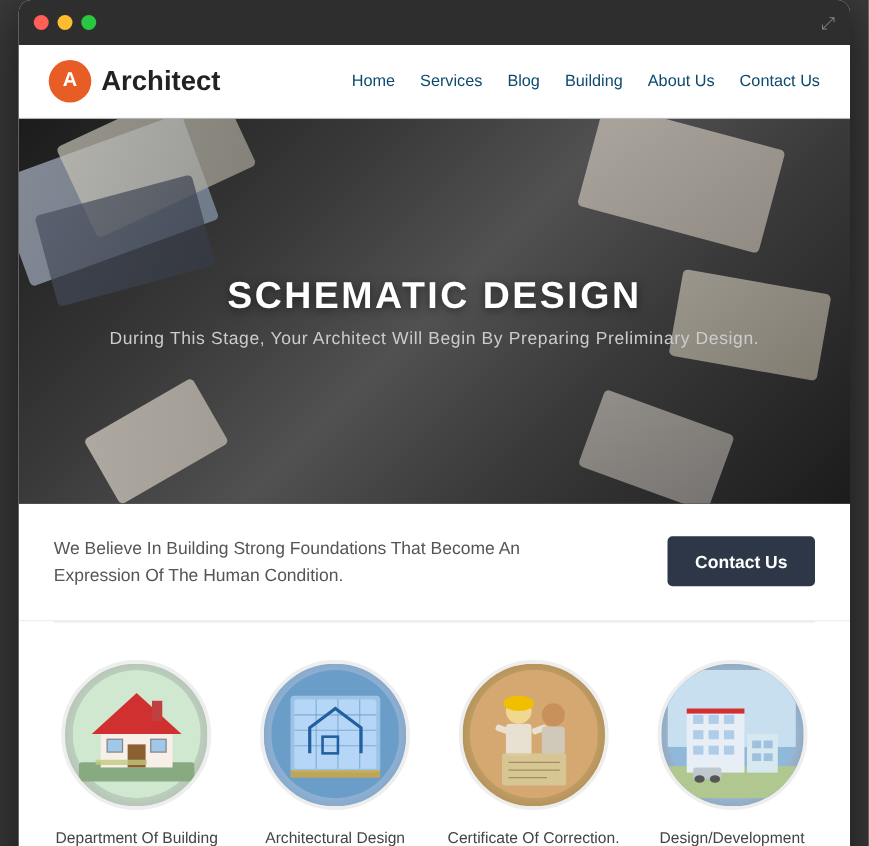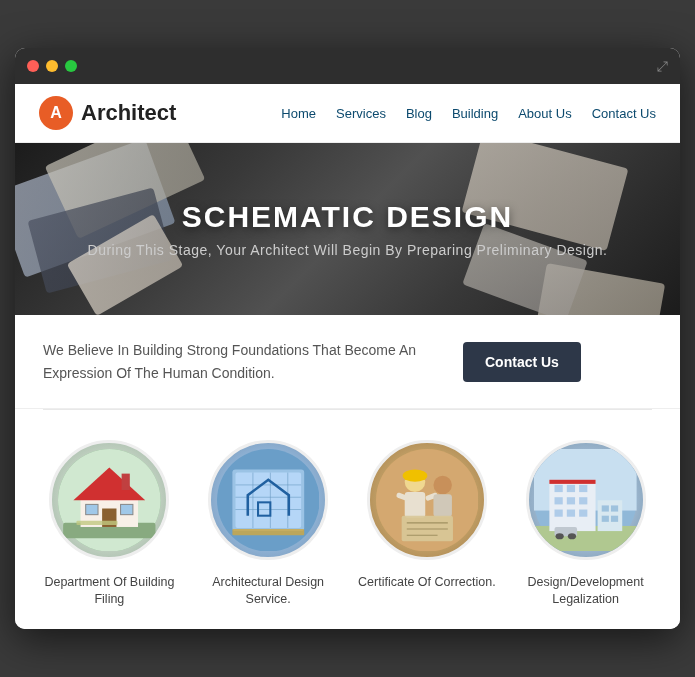--- a/index.html
+++ b/index.html
@@ -99,21 +99,21 @@
 
     .nav-links a {
       text-decoration: none;
       color: #0c4a6e;
       font-size: 13px;
     }
 
     
     .hero {
       position: relative;
-      height: 172px;
+      height: 308px;
       background: #2a2a2a;
       overflow: hidden;
       display: flex;
       align-items: center;
       justify-content: center;
     }
 
     .hero-bg {
       position: absolute;
       inset: 0;
@@ -197,20 +197,21 @@
       font-size: 14px;
       color: #ccc;
       letter-spacing: 0.5px;
     }
 
     
     .tagline-section {
       padding: 24px 28px;
       display: flex;
       align-items: center;
+      justify-content: space-between;
       border-bottom: 1px solid #eee;
     }
 
     .tagline-text {
       font-size: 14px;
       color: #555;
       max-width: 420px;
       line-height: 1.6;
     }
 

